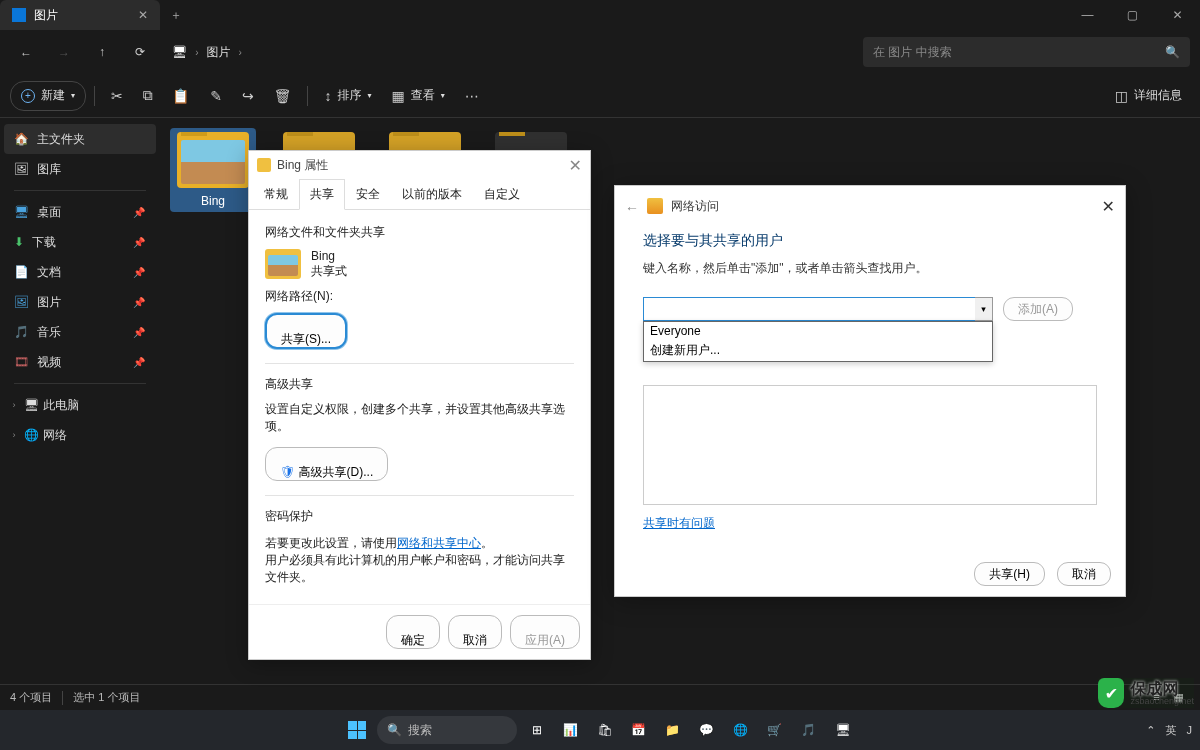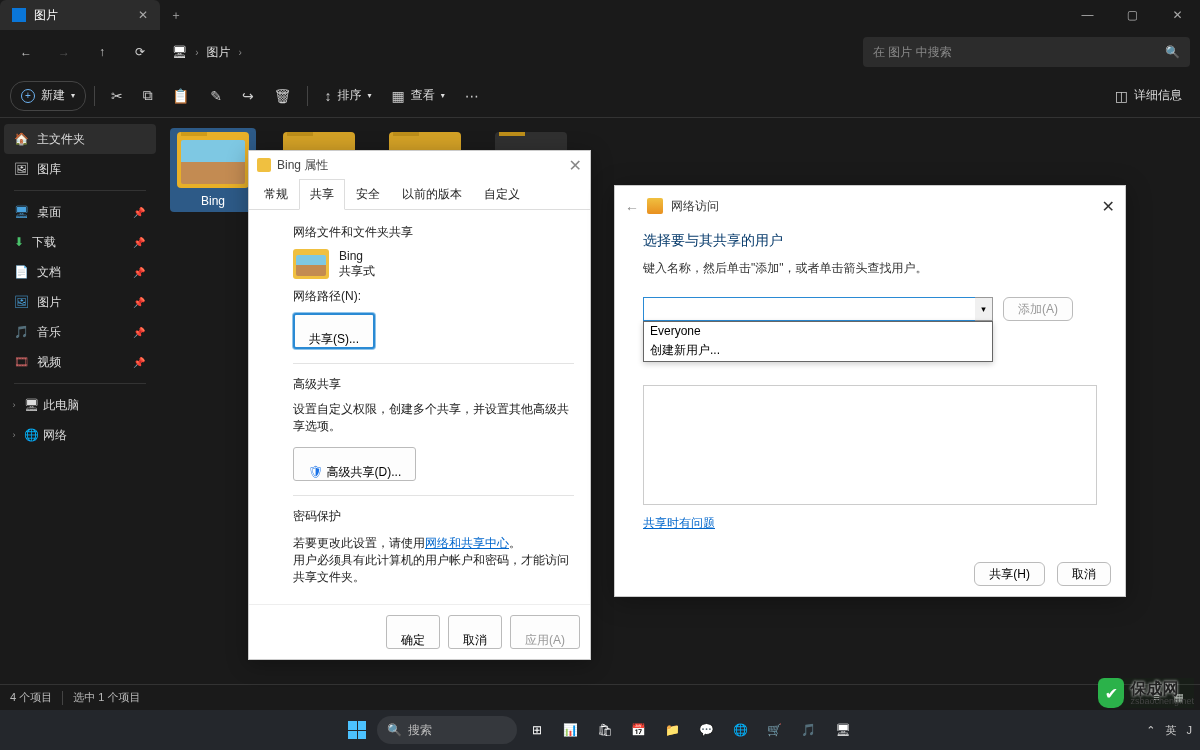--- a/index.html
+++ b/index.html
@@ -59,29 +59,29 @@
 .statusbar .vbtn { margin-left: auto; display: flex; gap: 2px; }
 
 
 .propdlg { position: absolute; left: 248px; top: 150px; width: 343px; height: 510px; background: #fff; border: 1px solid #ccc; box-shadow: 0 4px 20px rgba(0,0,0,0.3); color: #000; display: flex; flex-direction: column; }
 .propdlg .titlebar2 { height: 28px; display: flex; align-items: center; padding: 0 8px; gap: 6px; color: #444; font-size: 12px; }
 .propdlg .titlebar2 .ficon { width: 14px; height: 14px; background: #f0c040; border-radius: 2px; }
 .propdlg .titlebar2 .close { margin-left: auto; color: #888; cursor: pointer; font-size: 16px; }
 .propdlg .tabs { display: flex; padding: 0 4px; border-bottom: 1px solid #ddd; }
 .propdlg .ptab { padding: 6px 10px; font-size: 12px; color: #222; cursor: pointer; border: 1px solid transparent; margin-bottom: -1px; }
 .propdlg .ptab.active { border: 1px solid #ddd; border-bottom: 1px solid #fff; background: #fff; }
-.propdlg .body { flex: 1; padding: 10px 16px; overflow-y: auto; margin-left: 28px; }
+.propdlg .body { flex: 1; padding: 10px 16px; overflow-y: auto; }
 .propdlg .grp { border-top: 1px solid #e3e3e3; padding: 12px 0 14px; }
 .propdlg .grp:first-child { border-top: none; padding-top: 4px; }
 .propdlg .grphdr { color: #222; font-size: 12px; margin-bottom: 8px; }
 .propdlg .row { display: flex; gap: 10px; align-items: flex-start; margin: 6px 0; }
 .propdlg .bigicon { width: 36px; height: 30px; background: #f0c040; border-radius: 3px; position: relative; }
 .propdlg .bigicon::after { content: ""; position: absolute; inset: 6px 3px 3px 3px; background: linear-gradient(#7ec8e3,#7ec8e3 50%,#c38b52 50%); border-radius: 2px;}
 .propdlg .txt { font-size: 12px; color: #222; }
-.propdlg .btn { height: 26px; padding: 16px 14px; background: #fdfdfd; border: 1px solid #bbb; border-radius: 3px; font-size: 12px; cursor: pointer; }
+.propdlg .btn { height: 26px; padding: 16px 14px; background: #fdfdfd; border: 1px solid #bbb; border-radius: 12px; font-size: 12px; cursor: pointer; }
 .propdlg .btn.hl { border: 2px solid #2a8ad4; box-shadow: 0 0 0 1px #8fc4ea; }
 .propdlg .link { color: #0066cc; text-decoration: underline; cursor: pointer; }
 .propdlg .footer { display: flex; gap: 8px; justify-content: flex-end; padding: 10px; border-top: 1px solid #eee; }
 
 
 .netdlg { position: absolute; left: 614px; top: 185px; width: 512px; height: 412px; background: #fff; border: 1px solid #ccc; box-shadow: 0 4px 24px rgba(0,0,0,0.3); color: #000; display: flex; flex-direction: column; }
 .netdlg .hdr { height: 40px; display: flex; align-items: center; padding: 0 10px; gap: 8px; }
 .netdlg .back { color: #888; font-size: 14px; cursor: pointer; }
 .netdlg .hdr .nicon { width: 16px; height: 16px; background: linear-gradient(#f0c040,#e89020); border-radius: 2px; }
 .netdlg .hdr .close { margin-left: auto; color: #333; cursor: pointer; font-size: 16px; }
@@ -90,21 +90,21 @@
 .netdlg .nsub { font-size: 12px; color: #333; margin-bottom: 20px; }
 .netdlg .combo { position: relative; }
 .netdlg .combo-row { display: flex; gap: 10px; align-items: center; }
 .netdlg .combo input { flex: 1; height: 24px; border: 1px solid #2a8ad4; padding: 0 6px; font-size: 12px; outline: none; }
 .netdlg .combo .caret { width: 18px; height: 24px; border: 1px solid #999; border-left: none; display: flex; align-items: center; justify-content: center; font-size: 9px; background: #f0f0f0; cursor: pointer; margin-left: -18px; z-index: 2; }
 .netdlg .dropdown { position: absolute; top: 24px; left: 0; width: 350px; border: 1px solid #666; background: #fff; z-index: 5; box-shadow: 0 2px 6px rgba(0,0,0,0.2); }
 .netdlg .dropdown .opt { padding: 2px 6px; font-size: 12px; cursor: pointer; }
 .netdlg .listbox { margin-top: 64px; height: 120px; border: 1px solid #ccc; background: #fff; }
 .netdlg .nlink { color: #0066cc; text-decoration: underline; font-size: 12px; cursor: pointer; display: inline-block; margin-top: 10px; }
 .netdlg .nfooter { display: flex; gap: 12px; justify-content: flex-end; padding: 10px 14px; }
-.netdlg .nbtn { height: 24px; padding: 0 14px; background: #fdfdfd; border: 1px solid #bbb; border-radius: 6px; font-size: 12px; cursor: pointer; }
+.netdlg .nbtn { height: 24px; padding: 0 14px; background: #fdfdfd; border: 1px solid #bbb; border-radius: 11px; font-size: 12px; cursor: pointer; }
 .netdlg .nbtn.dis { color: #999; }
 
 
 .taskbar { position: absolute; bottom: 0; left: 0; right: 0; height: 40px; background: #24272c; display: flex; align-items: center; justify-content: center; gap: 6px; }
 .taskbar .ticon { width: 28px; height: 28px; border-radius: 4px; display: flex; align-items: center; justify-content: center; cursor: pointer; }
 .taskbar .searcht { width: 140px; height: 28px; background: #35383d; border-radius: 14px; display: flex; align-items: center; padding: 0 10px; gap: 6px; color: #bbb; font-size: 12px; }
 .taskbar .tray { position: absolute; right: 8px; display: flex; align-items: center; gap: 10px; color: #ccc; font-size: 11px; }
 .winlogo { width:18px; height:18px; display: grid; grid-template: 1fr 1fr / 1fr 1fr; gap: 1px; }
 .winlogo div { background:#4cc2ff; }
 

